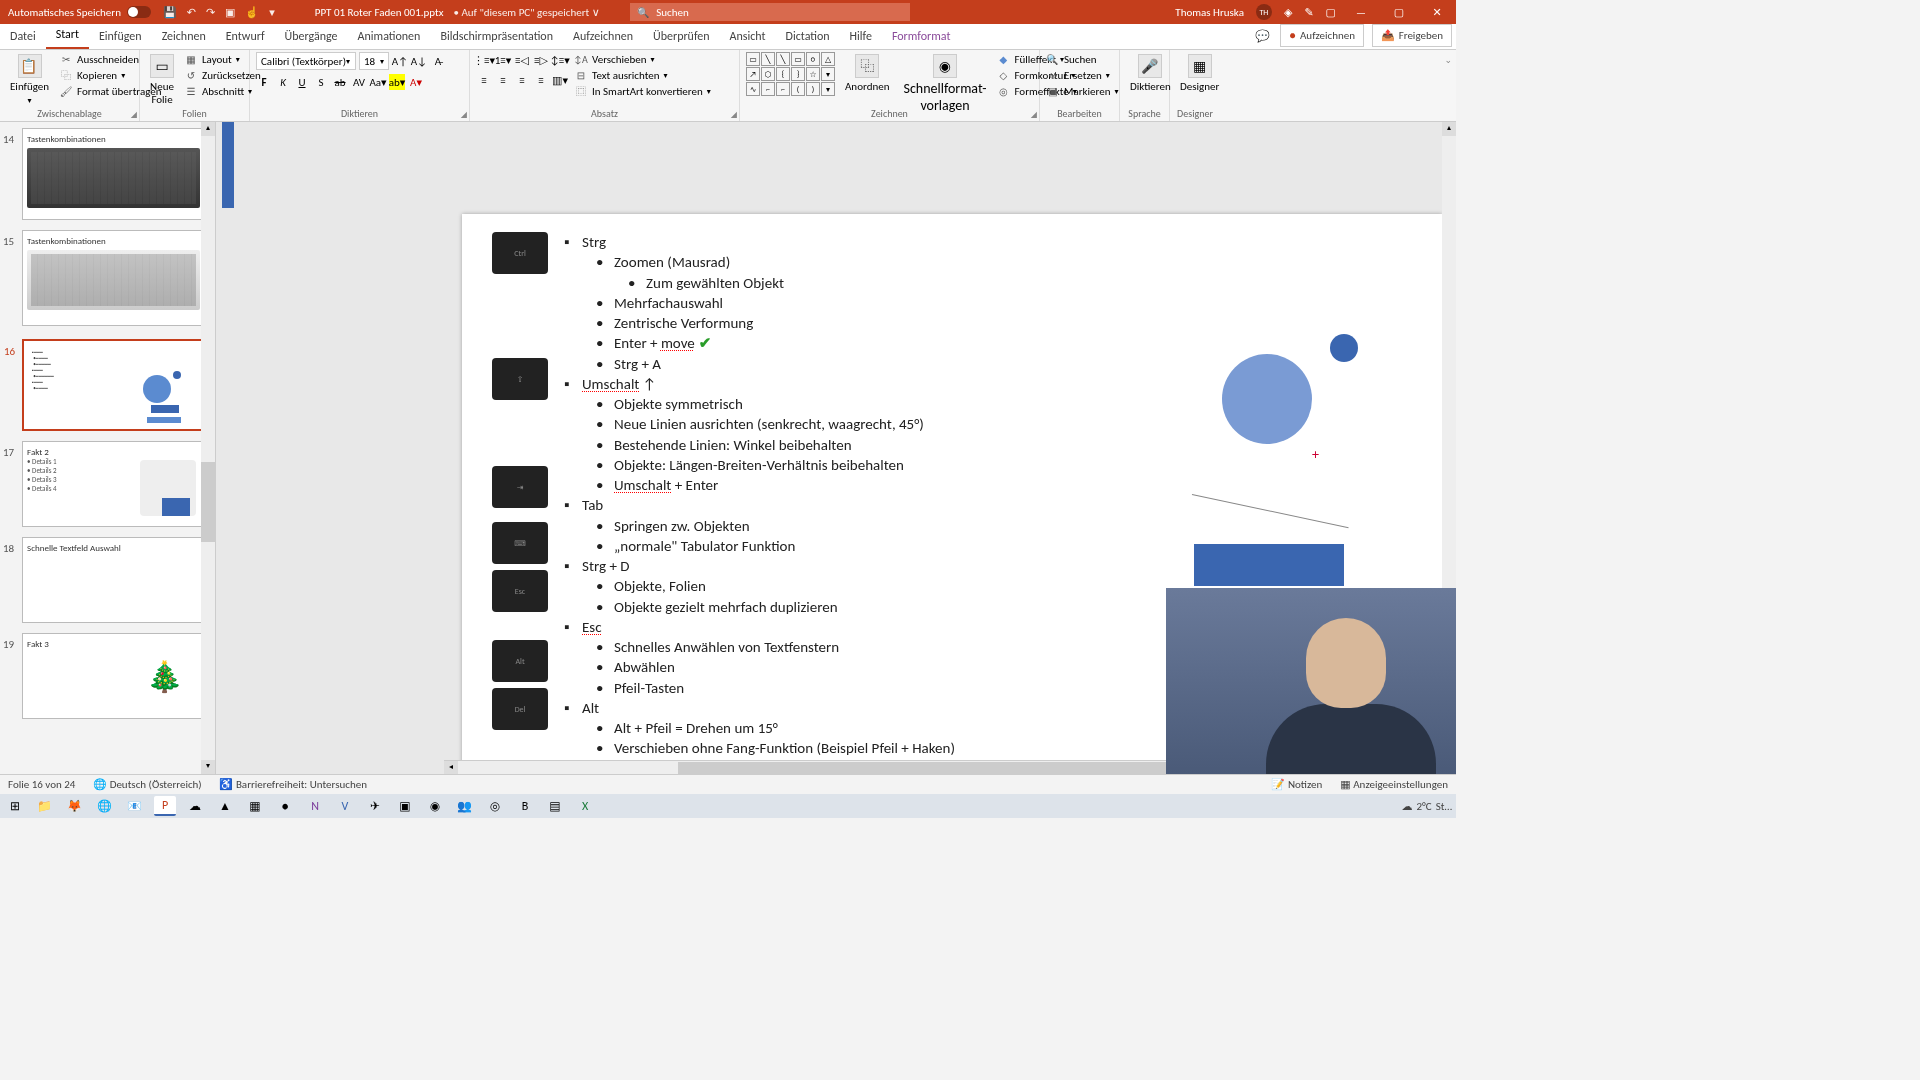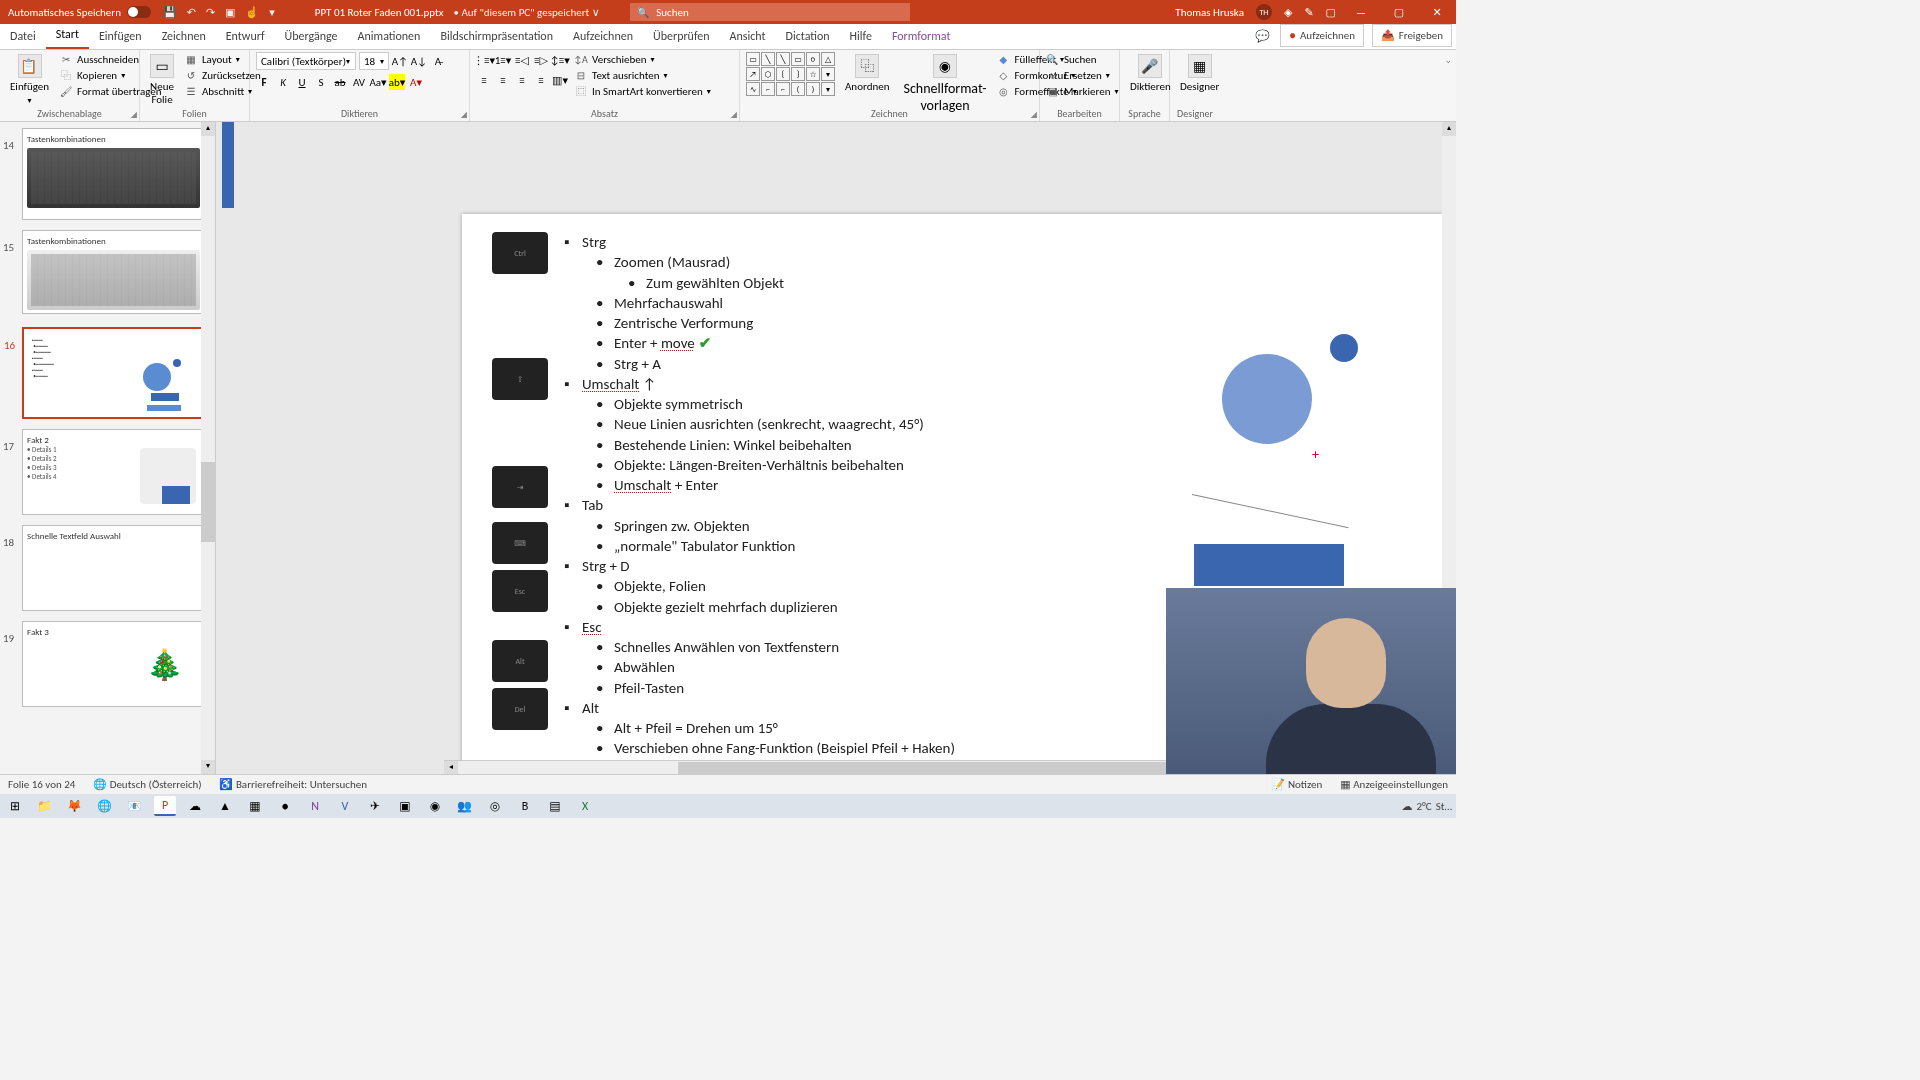--- a/index.html
+++ b/index.html
@@ -47,21 +47,21 @@
 .dlaunch { position:absolute; right:2px; bottom:2px; font-size:8px; color:#888; }
 
 
 .workspace { display:flex; height:calc(100% - 24px - 26px - 72px - 20px - 24px); background:#e8e8e8; }
 .thumb-panel { width:216px; background:#f3f3f3; overflow:hidden; position:relative; border-right:1px solid #ccc; }
 .thumb-scroll { position:absolute; right:0; top:0; width:14px; height:100%; background:#eee; }
 .thumb-scroll .sbtn { width:14px; height:14px; background:#ddd; font-size:8px; text-align:center; }
 .thumb-scroll .sthumb { position:absolute; top:340px; width:14px; height:80px; background:#ccc; }
 .thumb { margin:6px 10px 10px 22px; background:#fff; border:1px solid #bbb; position:relative; padding:4px; }
 .thumb.selected { border:2px solid #c43e1c;margin-top:13px; }
-.thumb-num { position:absolute; left:-20px; top:10px; font-size:11px; color:#555; }
+.thumb-num { position:absolute; left:-20px; top:4px; font-size:11px; color:#555; }
 .thumb-num.sel { color:#c43e1c; }
 .thumb-title { font-size:9px; color:#333; }
 .kbimg { margin-top:4px; width:100%; height:60px; background:linear-gradient(#555,#333); border-radius:2px; position:relative; }
 .kbimg.light { background:linear-gradient(#eee,#ccc); }
 .kbimg::after { content:""; position:absolute; inset:4px; background:repeating-linear-gradient(90deg,#666 0 6px,#555 6px 7px),repeating-linear-gradient(#666 0 6px,#555 6px 7px); opacity:.3; }
 .mini-slide { height:80px; position:relative; }
 .mini-circle { position:absolute; width:28px; height:28px; background:#5b8bd0; border-radius:50%; right:28px; top:30px; }
 .mini-circle2 { position:absolute; width:8px; height:8px; background:#3a66b0; border-radius:50%; right:18px; top:26px; }
 .mini-rect { position:absolute; width:28px; height:8px; background:#3a66b0; right:20px; bottom:12px; }
 .mini-lines { position:absolute; left:4px; top:4px; font-size:5px; line-height:6px; color:#444; }
@@ -398,21 +398,21 @@
   <div style="margin-left:auto;padding:4px;font-size:9px;color:#888">⌄</div>
 </div>
 
 <div class="workspace">
   <div class="thumb-panel">
     <div class="thumb" style="height:92px">
       <span class="thumb-num">14</span>
       <div class="thumb-title">Tastenkombinationen</div>
       <div class="kbimg"></div>
     </div>
-    <div class="thumb" style="height:84px">
+    <div class="thumb" style="height:96px">
       <span class="thumb-num">15</span>
       <div class="thumb-title">Tastenkombinationen</div>
       <div class="kbimg light"></div>
     </div>
     <div class="thumb selected" style="height:92px">
       <span class="thumb-num sel">16</span>
       <div class="mini-slide">
         <div class="mini-lines">▪━━━<br>&nbsp;•━━━━<br>&nbsp;•━━━━━<br>▪━━━<br>&nbsp;•━━━━━━<br>▪━━━<br>&nbsp;•━━━━</div>
         <div class="mini-circle"></div>
           <div class="mini-circle2"></div>

